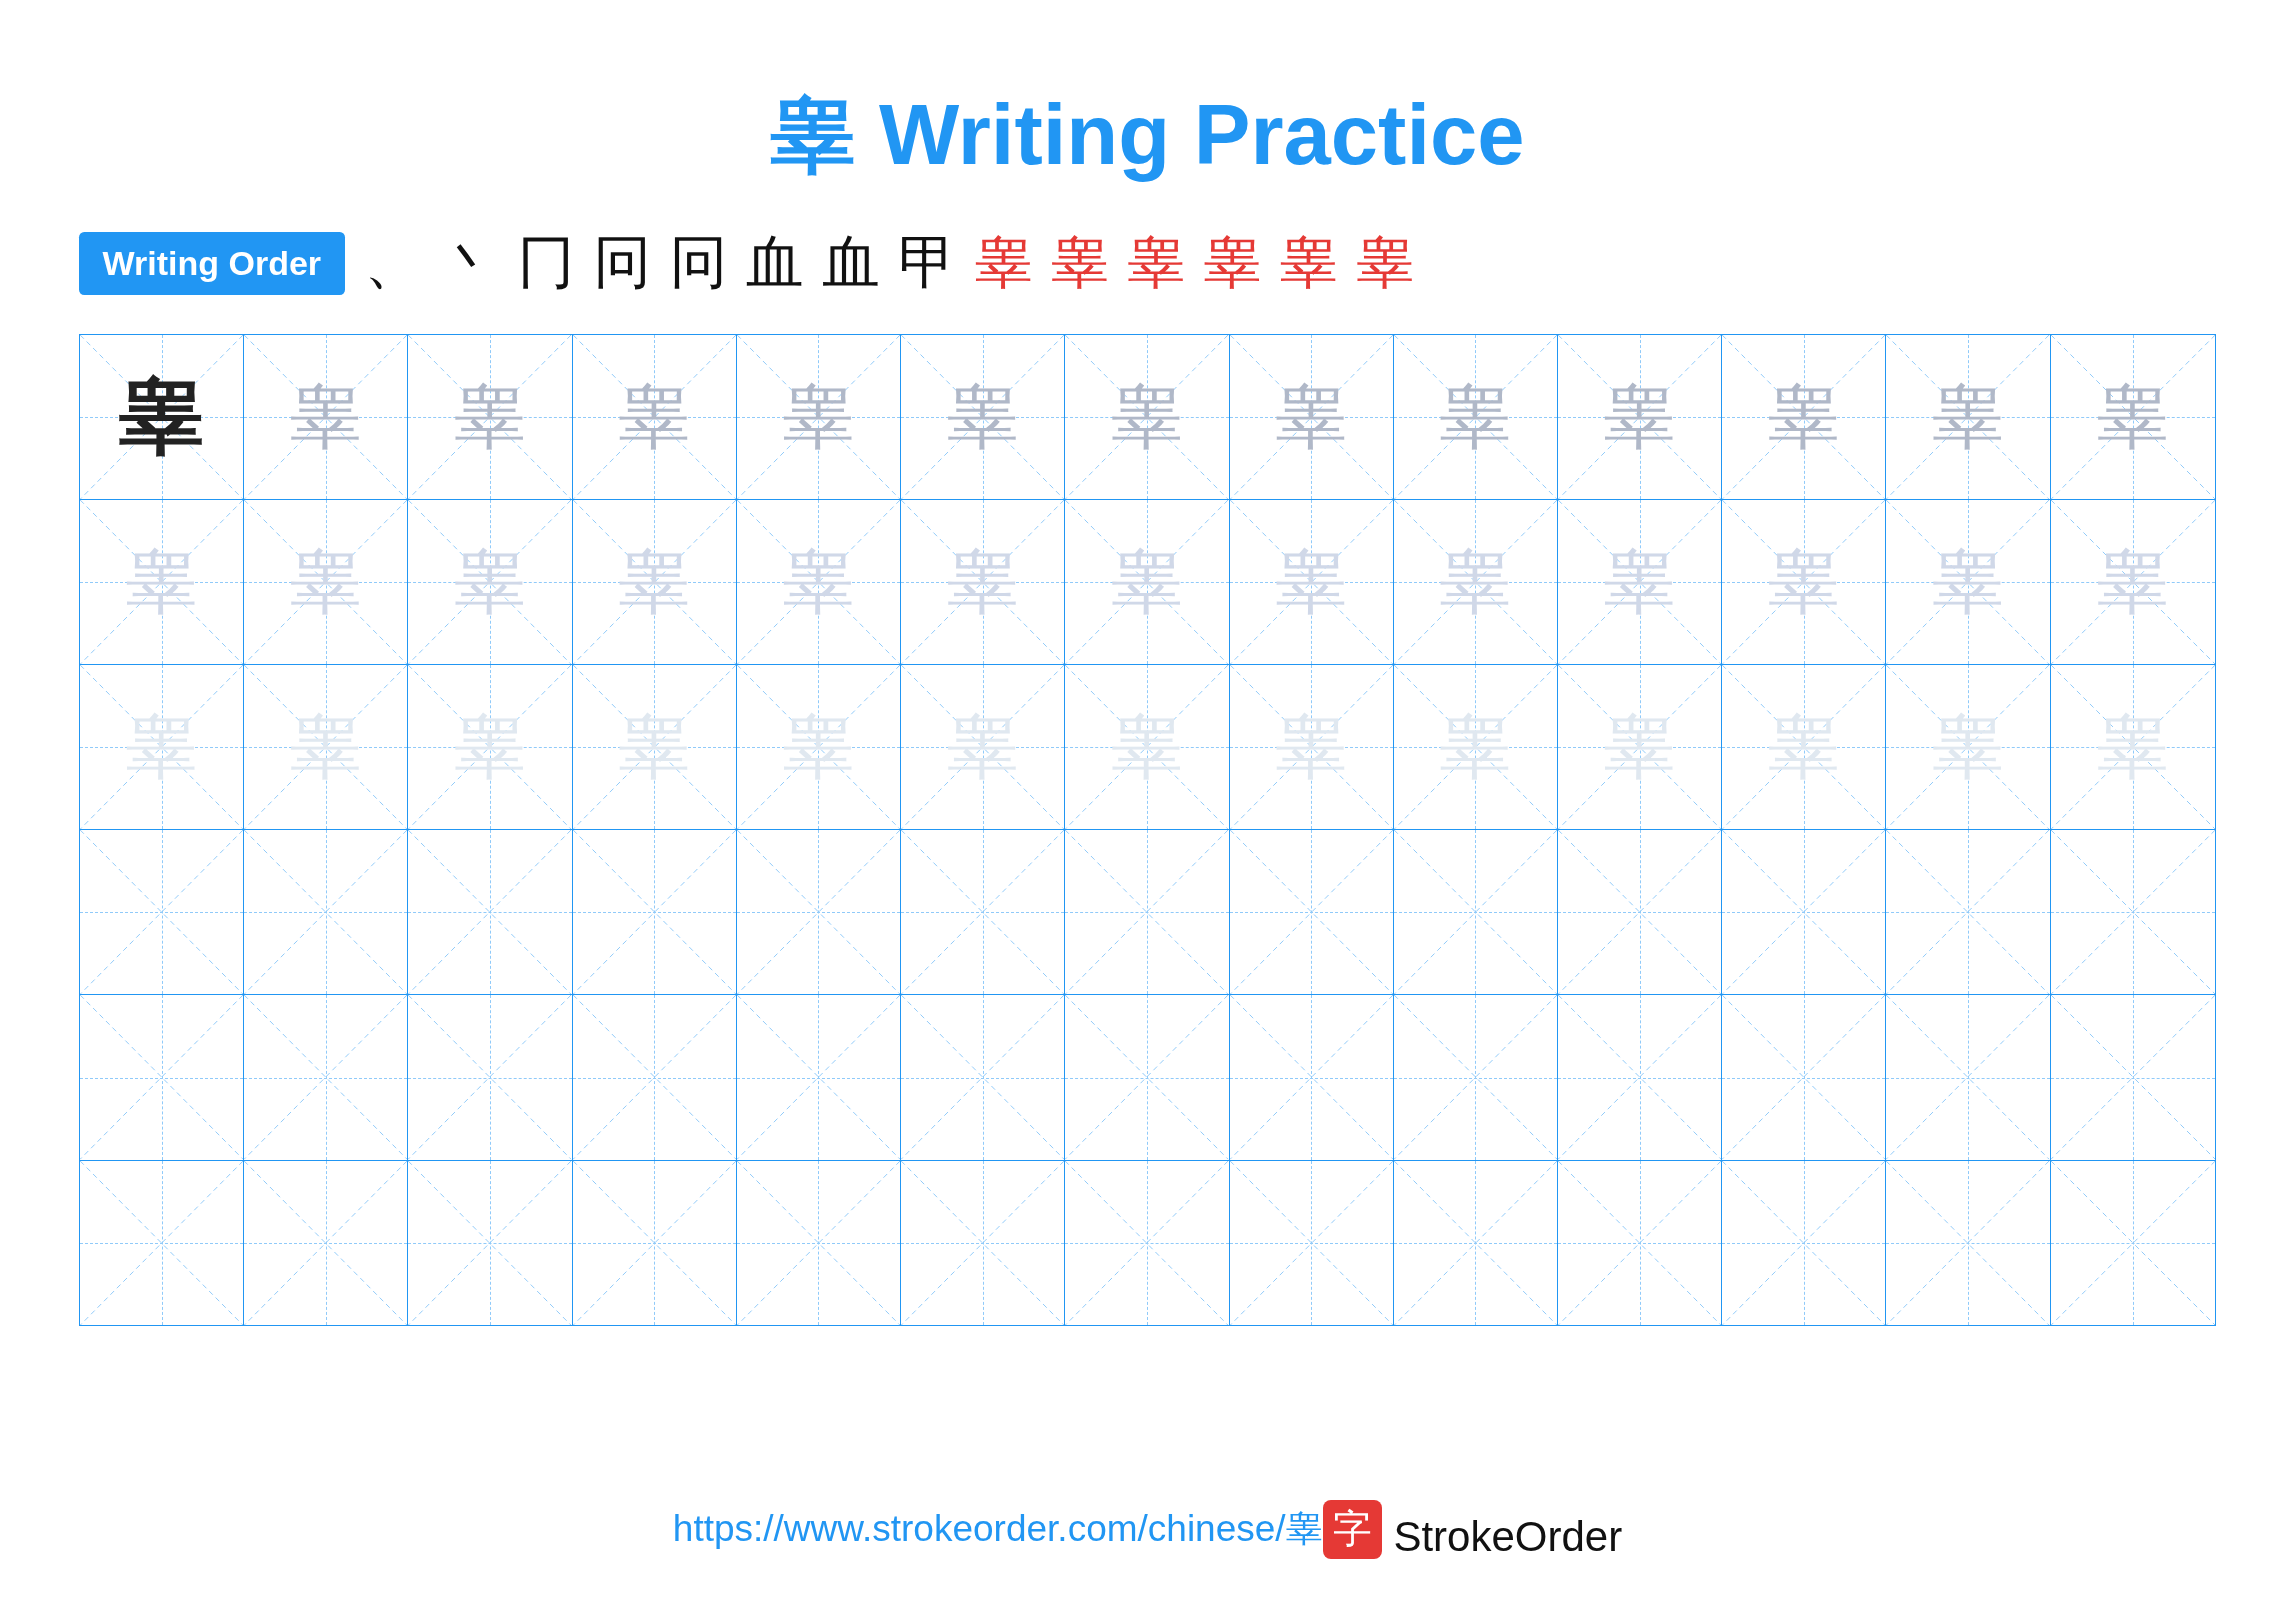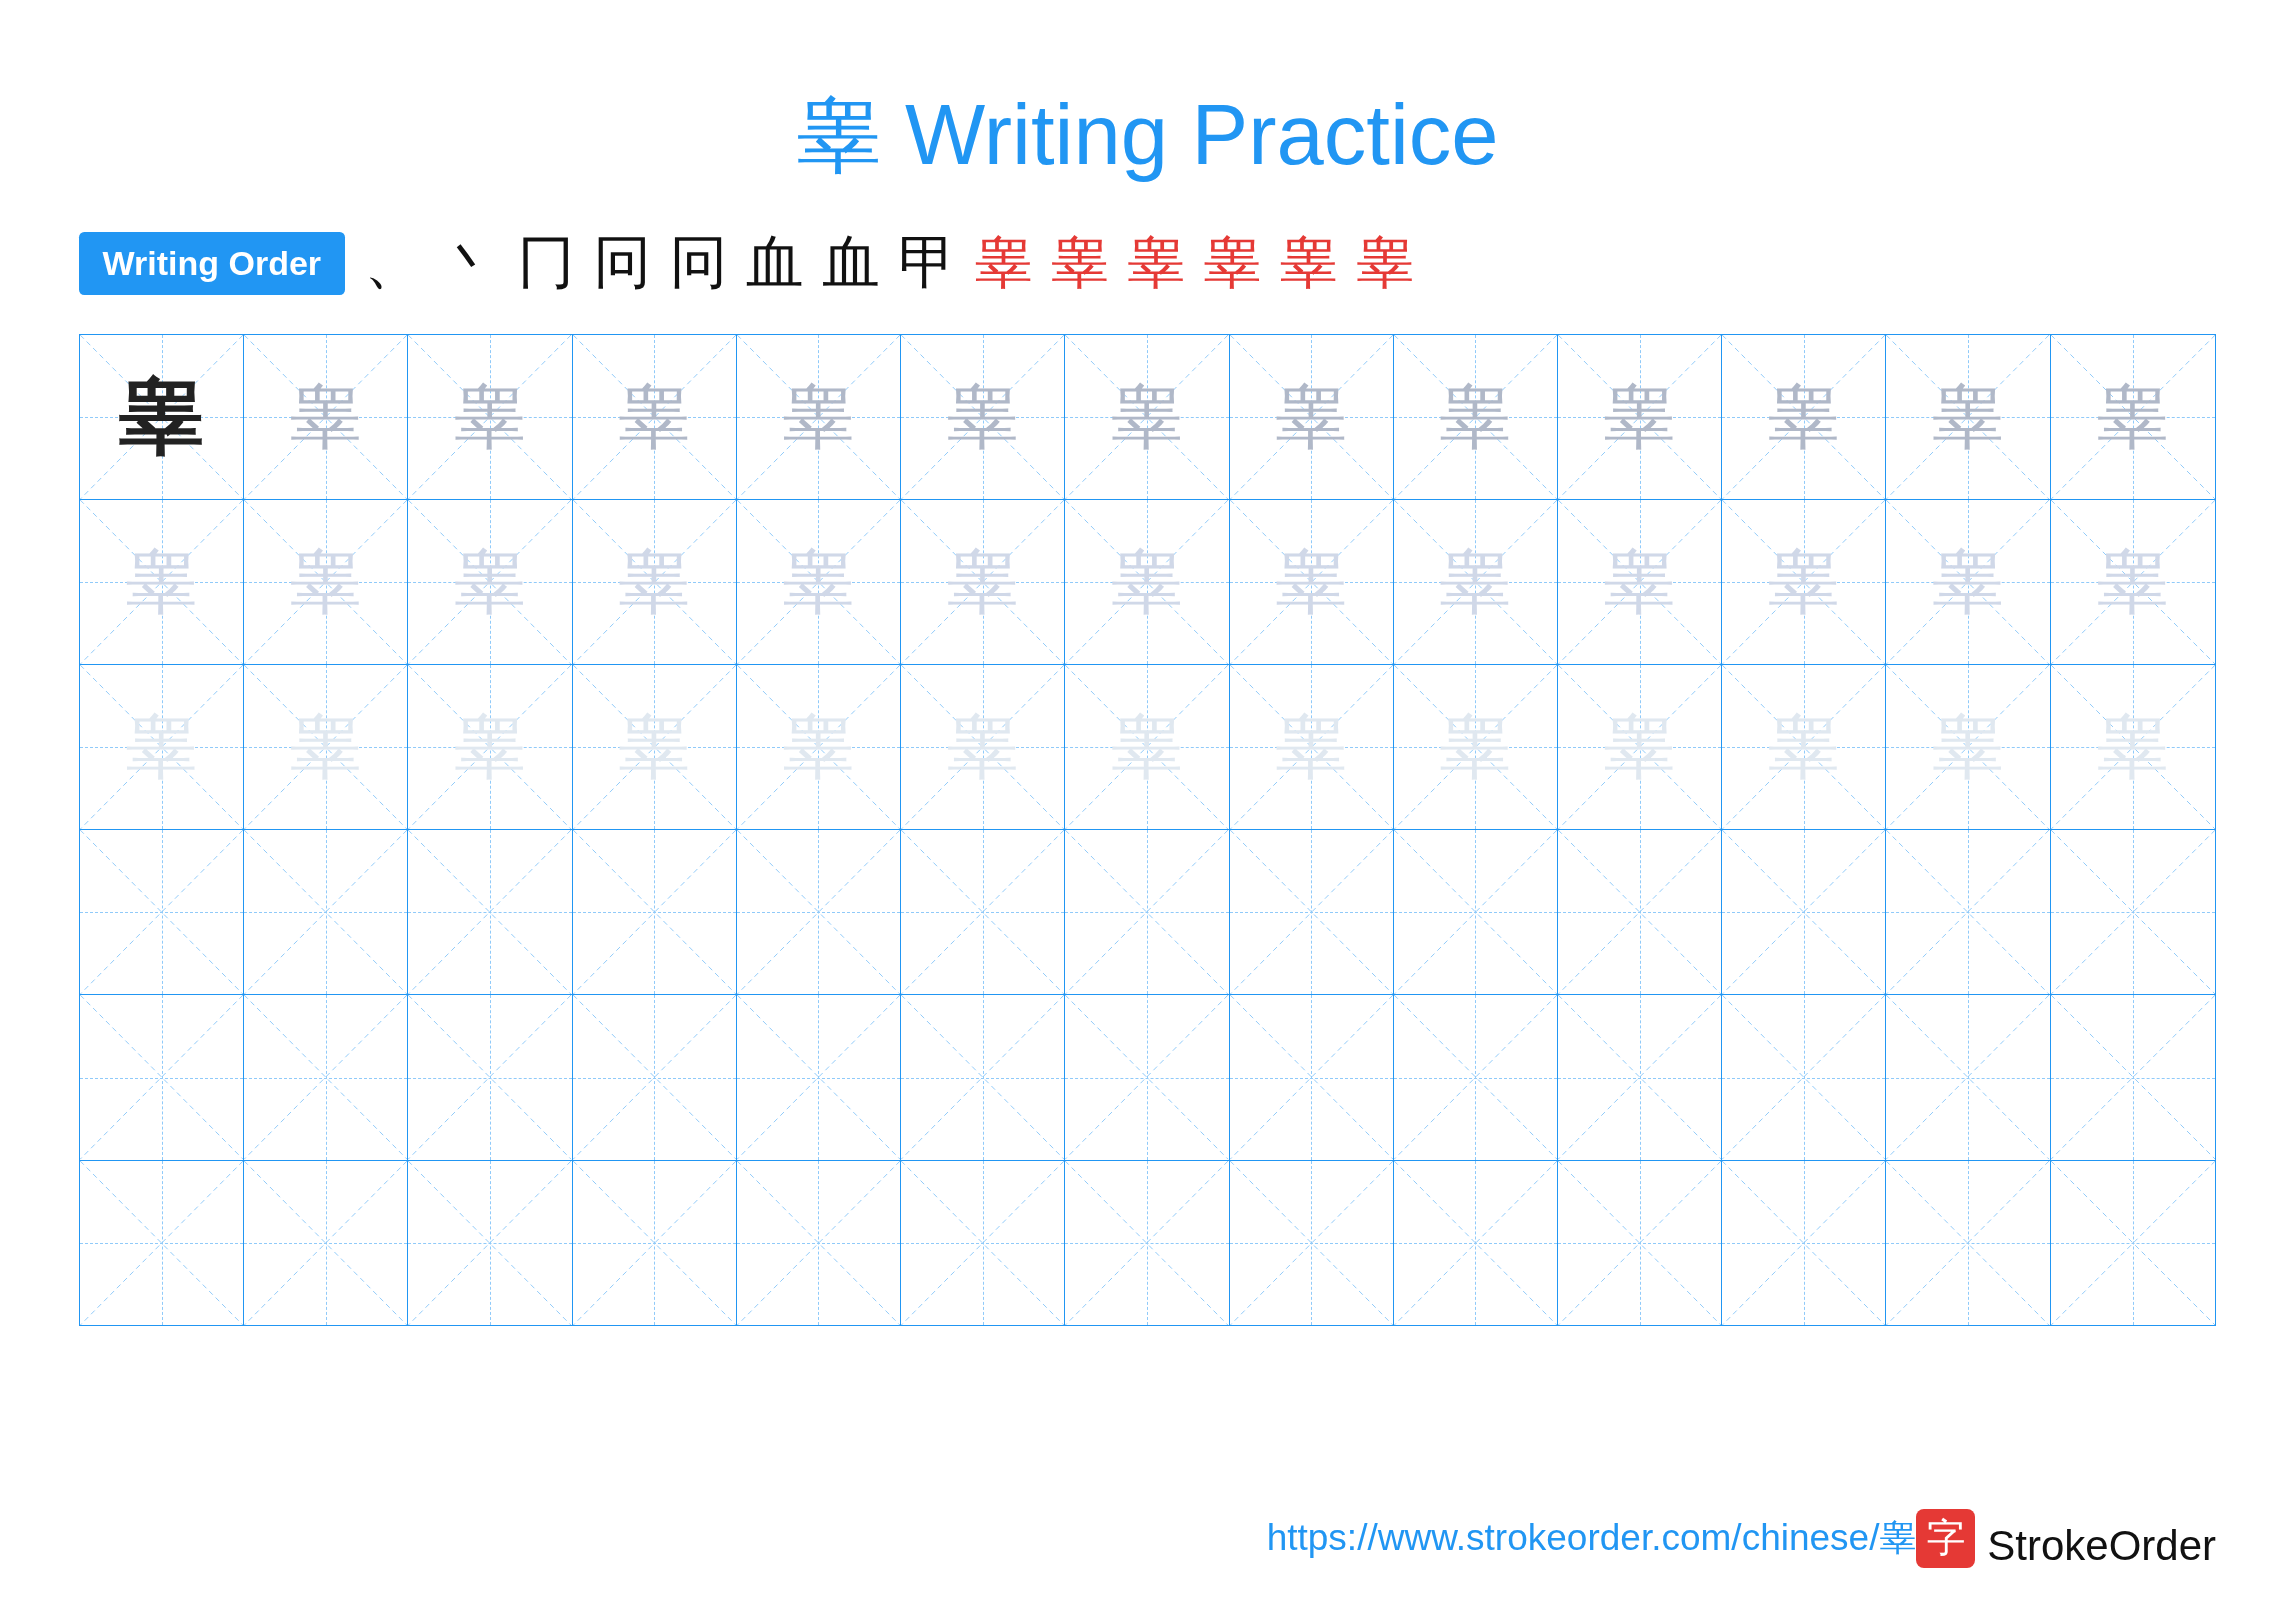--- a/index.html
+++ b/index.html
@@ -21,21 +21,21 @@
     }
 
     
     .title-section {
       text-align: center;
       margin-bottom: 39px;
       margin-top: 26px;
     }
     .title-text {
       font-size: 85px;
-      font-weight: normal;
+      font-weight: bold;
       color: #2196F3;
       font-family: Arial, sans-serif;
     }
     .title-char {
       font-family: 'SimSun', 'STSong', serif;
     }
 
     
     .stroke-order-section {
       display: flex;
@@ -149,26 +149,26 @@
       font-size: 72px;
     }
     .cell-char.lighter {
       color: #e0e8f0;
       font-size: 72px;
     }
 
     
     .footer {
       position: absolute;
-      bottom: 52px;
+      bottom: 61px;
       left: 79px;
       right: 79px;
       display: flex;
       align-items: center;
-      justify-content: flex-end;
+      justify-content: center;
     }
     .footer-url {
       color: #2196F3;
       font-size: 37px;
       text-decoration: none;
     }
     .footer-logo {
       display: flex;
       align-items: center;
       gap: 11.8px;

